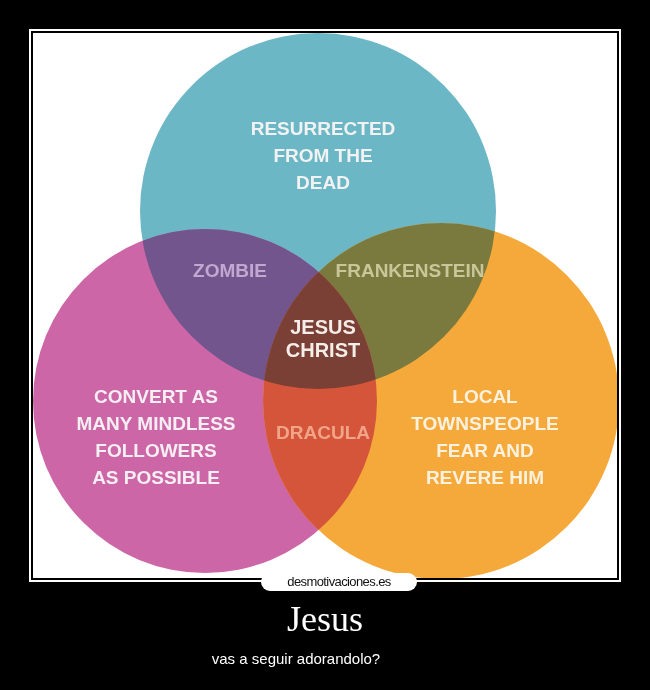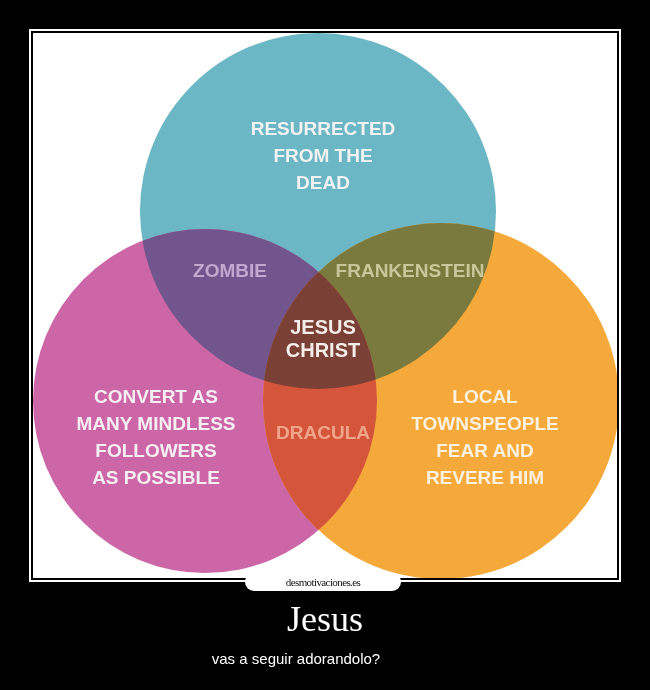--- a/index.html
+++ b/index.html
@@ -2,21 +2,21 @@
 <html><head>
 <meta charset="utf-8">
 <style>
   html, body { margin:0; padding:0; background:#000; }
   body { width:650px; height:690px; position:relative; overflow:hidden; font-family:"Liberation Sans", sans-serif; }
   .frame { position:absolute; left:29px; top:29px; width:592px; height:553px; border:2px solid #fff; box-sizing:border-box; background:#000; }
   .canvas { position:absolute; left:33px; top:33px; width:584px; height:545px; background:#fff; overflow:hidden; }
   .logo { position:absolute; left:2px; top:0px; font-family:"Liberation Sans", sans-serif; font-weight:bold; font-size:27px; color:#111; letter-spacing:-0.5px; }
   svg.venn { position:absolute; left:0; top:0; }
   .lbl { font-family:"Liberation Sans", sans-serif; font-weight:bold; text-anchor:middle; }
-  .watermark { position:absolute; left:245px; top:573px; width:156px; height:18px; background:#fff; border-radius:9px; font-family:Liberation Serif, serif; font-size:11px; color:#111; text-align:center; line-height:18px; letter-spacing:-0.6px; }
+  .watermark { position:absolute; left:261px; top:573px; width:156px; height:18px; background:#fff; border-radius:9px; font-family:Liberation Sans, sans-serif; font-size:13px; color:#111; text-align:center; line-height:18px; letter-spacing:-0.6px; }
   .title { position:absolute; left:0; width:650px; top:598px; text-align:center; color:#fff; font-family:"Liberation Serif", serif; font-size:36px; }
   .subtitle { position:absolute; left:0; width:592px; top:650px; text-align:center; color:#fff; font-family:"Liberation Sans", sans-serif; font-size:15px; }
 </style>
 </head>
 <body>
 
 <div class="frame"></div>
 
 <div class="canvas">
   <svg class="venn" width="584" height="545" viewBox="0 0 584 545">

